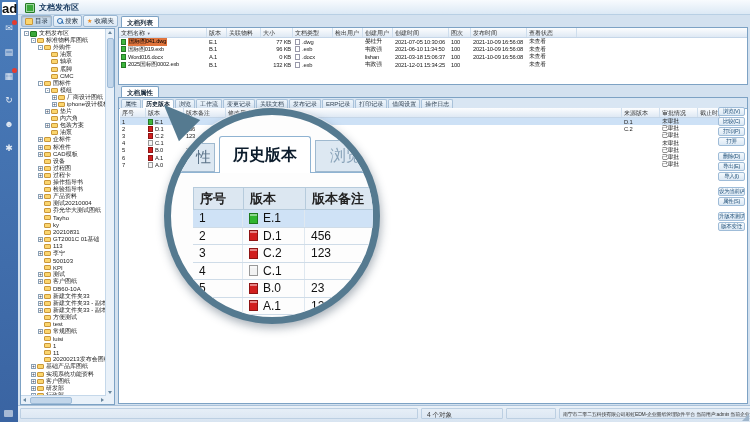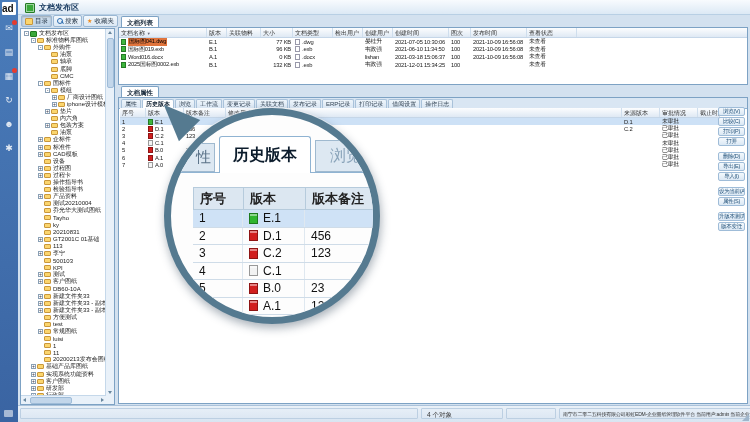--- a/index.html
+++ b/index.html
@@ -1,21 +1,21 @@
 <!DOCTYPE html>
 <html><head>
 <meta charset="utf-8">
 <style>
   html,body{margin:0;padding:0;}
   body{width:750px;height:422px;font-family:"Liberation Sans",sans-serif;-webkit-font-smoothing:antialiased;}
   .app{position:relative;width:750px;height:422px;background:#d3e1ef;overflow:hidden;}
 
   
   .leftbar{position:absolute;left:0;top:0;width:18px;height:422px;background:linear-gradient(180deg,#4a7cba,#3a64a2);}
-  .logo{position:absolute;left:2px;top:2px;width:14px;height:13px;background:#fff;color:#111;font-size:10px;font-weight:bold;text-align:left;line-height:13px;border-radius:1px;}
+  .logo{position:absolute;left:2px;top:2px;width:14px;height:13px;background:#fff;color:#111;font-size:13px;font-weight:bold;text-align:left;line-height:13px;border-radius:1px;}
   .lticons{position:absolute;left:0;top:22px;width:18px;}
   .lbico{position:relative;width:12px;height:12px;margin:0 auto 12px;color:rgba(255,255,255,.85);font-size:9px;line-height:12px;text-align:center;}
   .badge{position:absolute;right:-2px;top:-2px;width:5px;height:5px;background:#e63b2e;border-radius:50%;}
   .lb-bottom{position:absolute;bottom:5px;left:4px;width:9px;height:7px;background:rgba(255,255,255,.55);border-radius:1px;}
 
   
   .titlebar{position:absolute;left:18px;top:0;width:732px;height:14px;background:linear-gradient(#f8fbfe,#dce9f5);border-bottom:1px solid #b8cfe4;}
   .ticon{position:absolute;left:7px;top:3px;width:8px;height:8px;background:#3aa83a;border:1px solid #247a24;border-radius:1px;box-shadow:inset 0 0 0 1px rgba(255,255,255,.5);}
   .ttext{position:absolute;left:21px;top:2px;font-size:8px;font-weight:bold;color:#17395f;}
 

